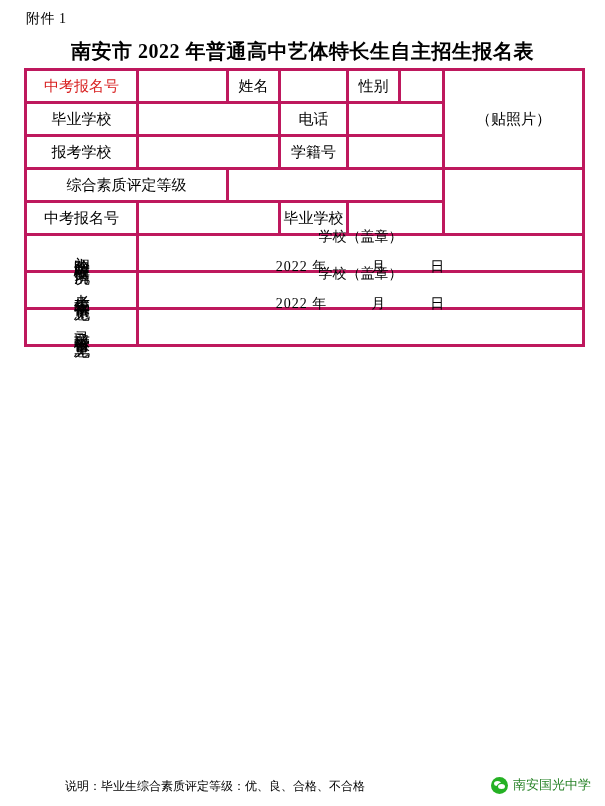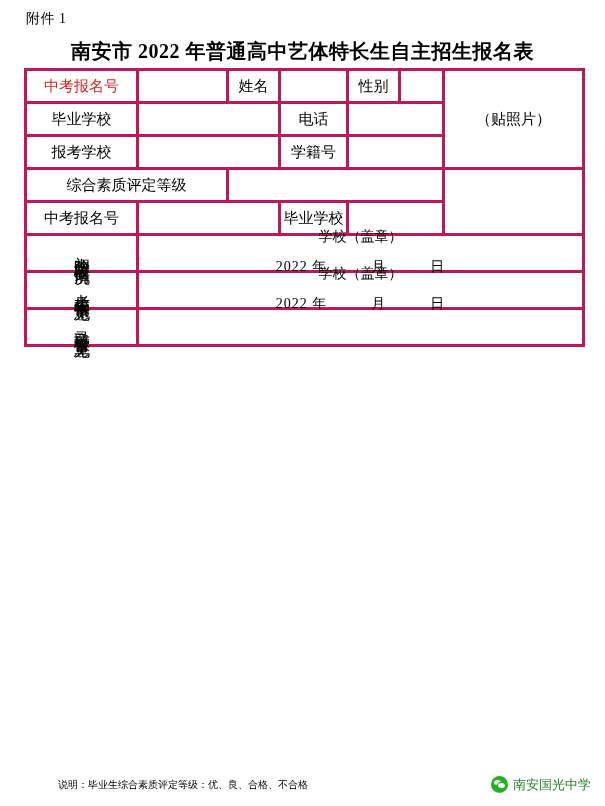--- a/index.html
+++ b/index.html
@@ -102,32 +102,32 @@
     text-align: center;
     font-size: 14px;
     line-height: 2.1;
   }
   .sign-line1 { display: block; }
   .sign-line2 { display: block; letter-spacing: 1px; text-align: center; }
   .sign-line2 .sp { display: inline-block; width: 44px; }
 
   .note {
     position: absolute;
-    left: 58px;
+    left: 65px;
     top: 778px;
-    font-size: 10px;
+    font-size: 12px;
     font-family: Liberation Mono, monospace;
   }
 
   .watermark {
     position: absolute;
     right: 14px;
     bottom: 12px;
     display: flex;
-    align-items: flex-start;
+    align-items: center;
     gap: 5px;
     opacity: 0.95;
   }
   .wm-logo {
     width: 17px;
     height: 17px;
     border-radius: 50%;
     background: #1aad19;
     position: relative;
     flex: none;

